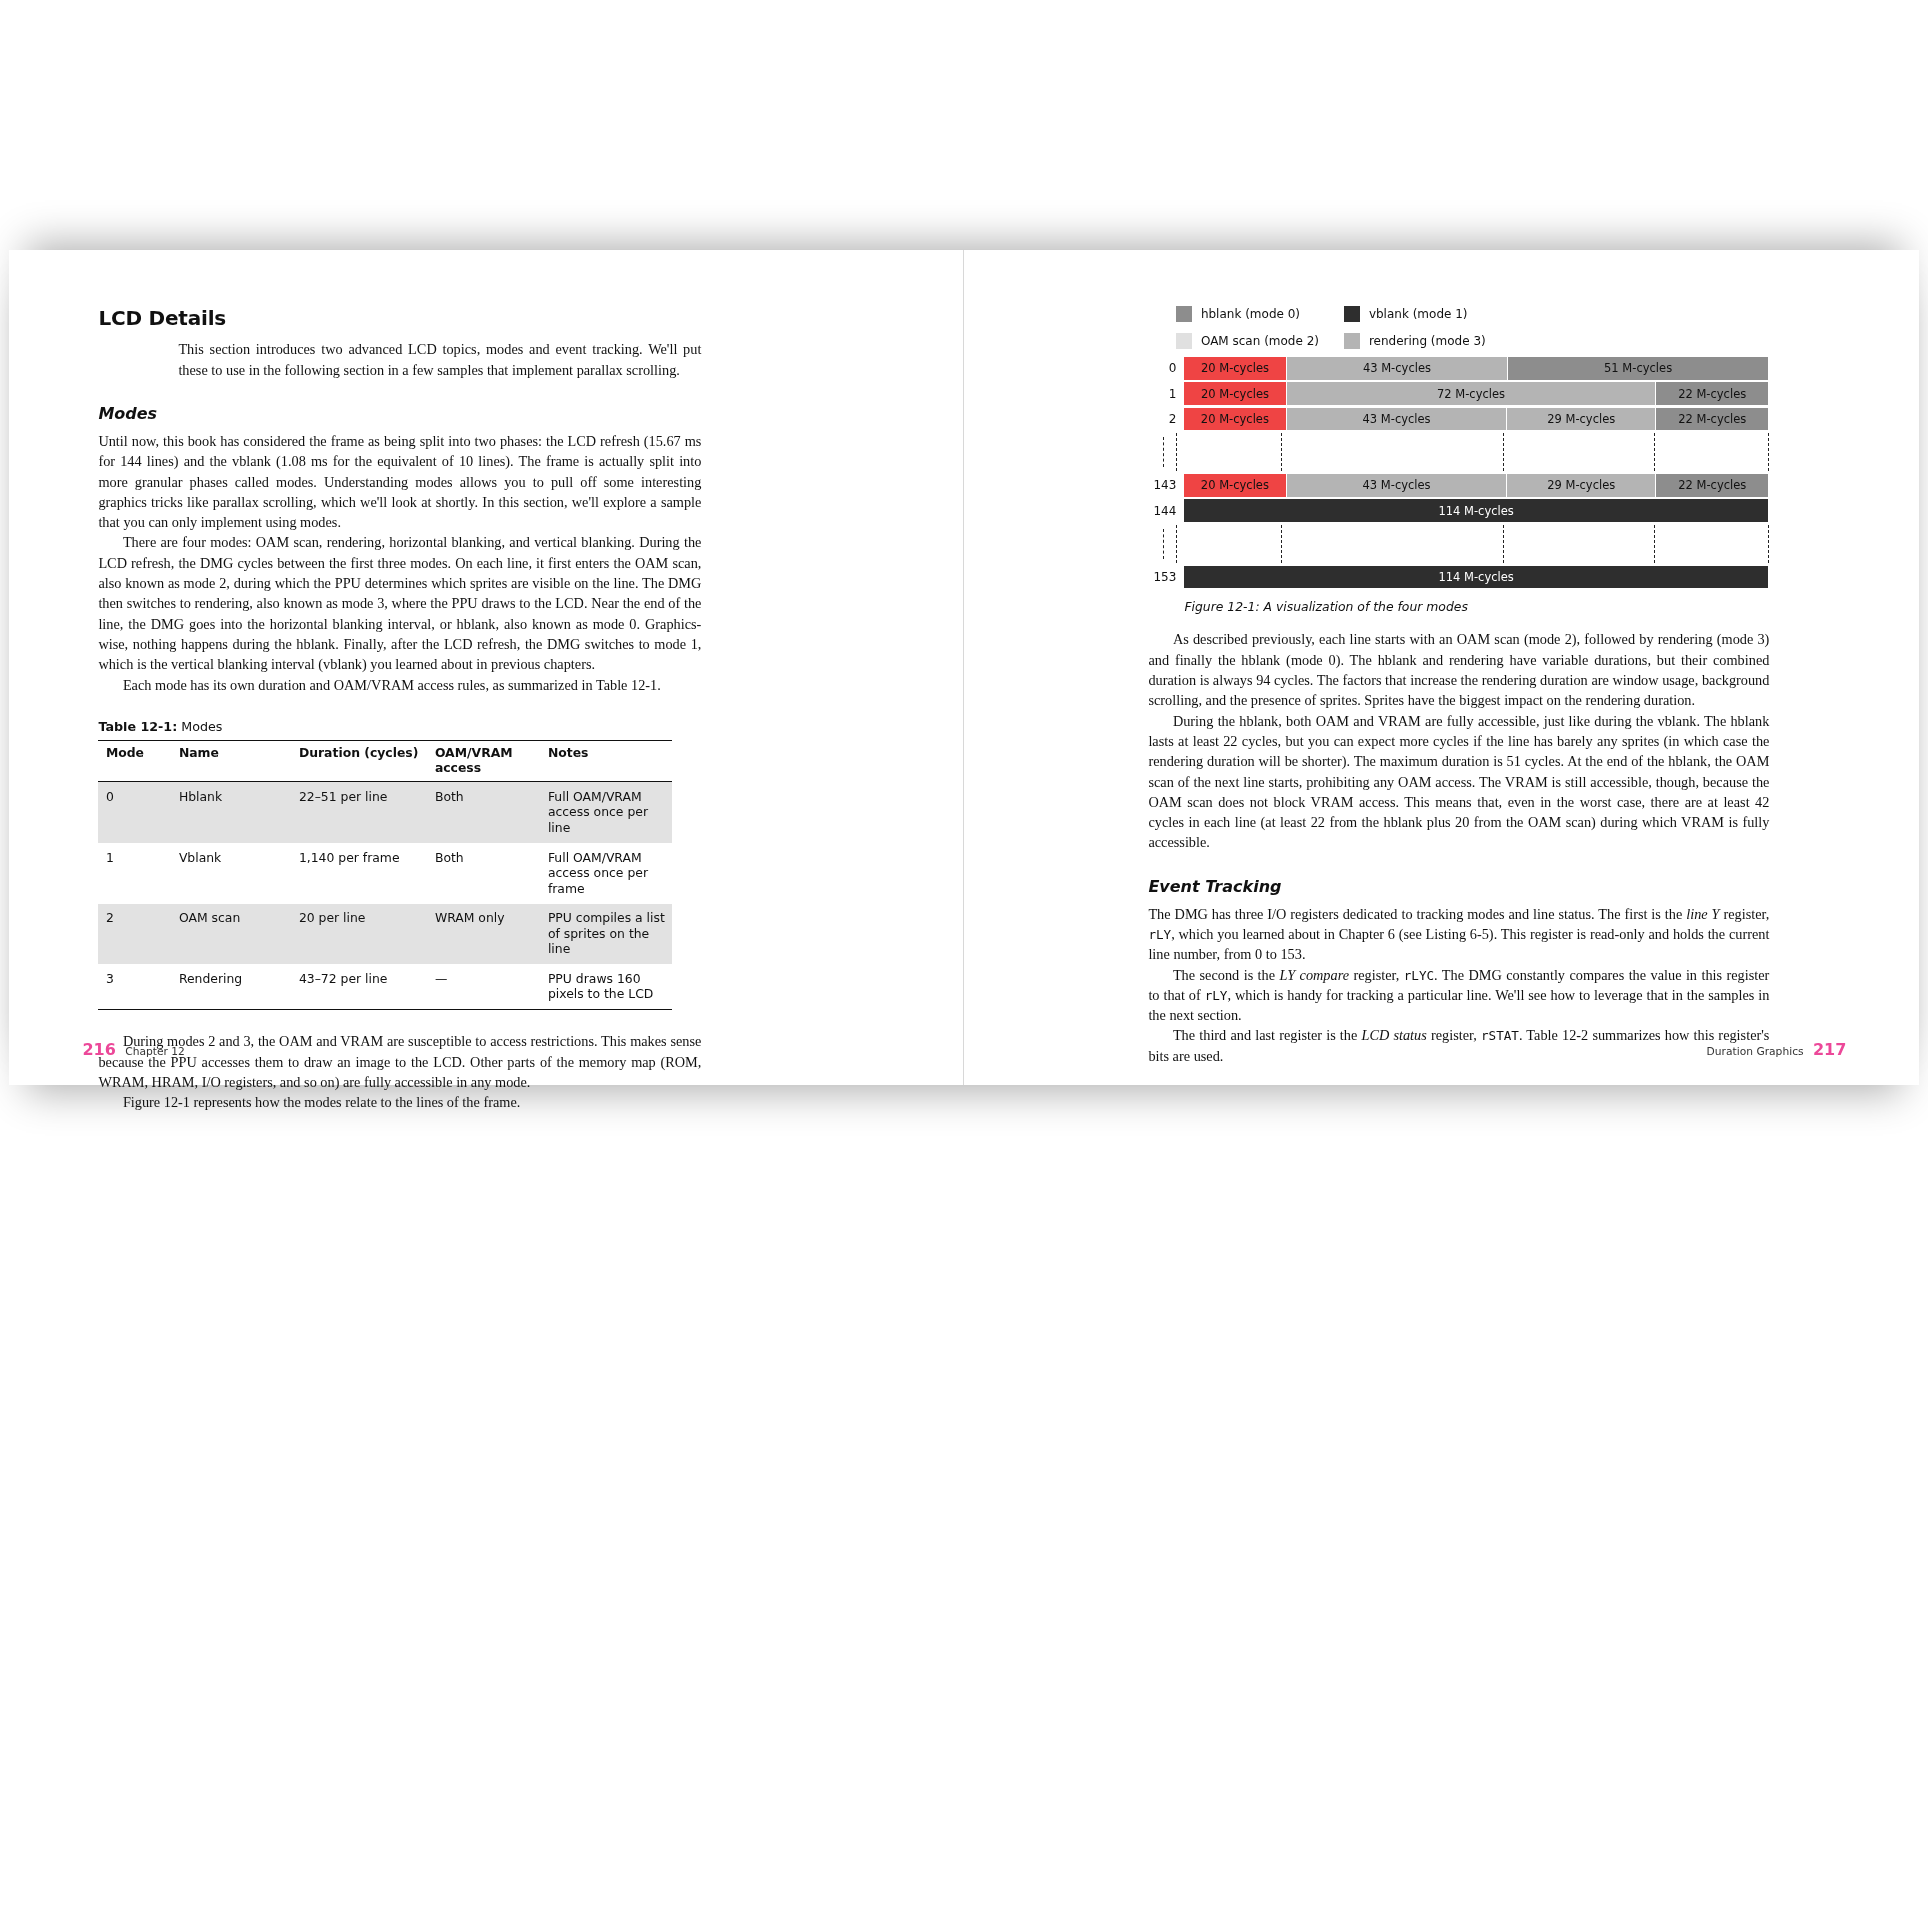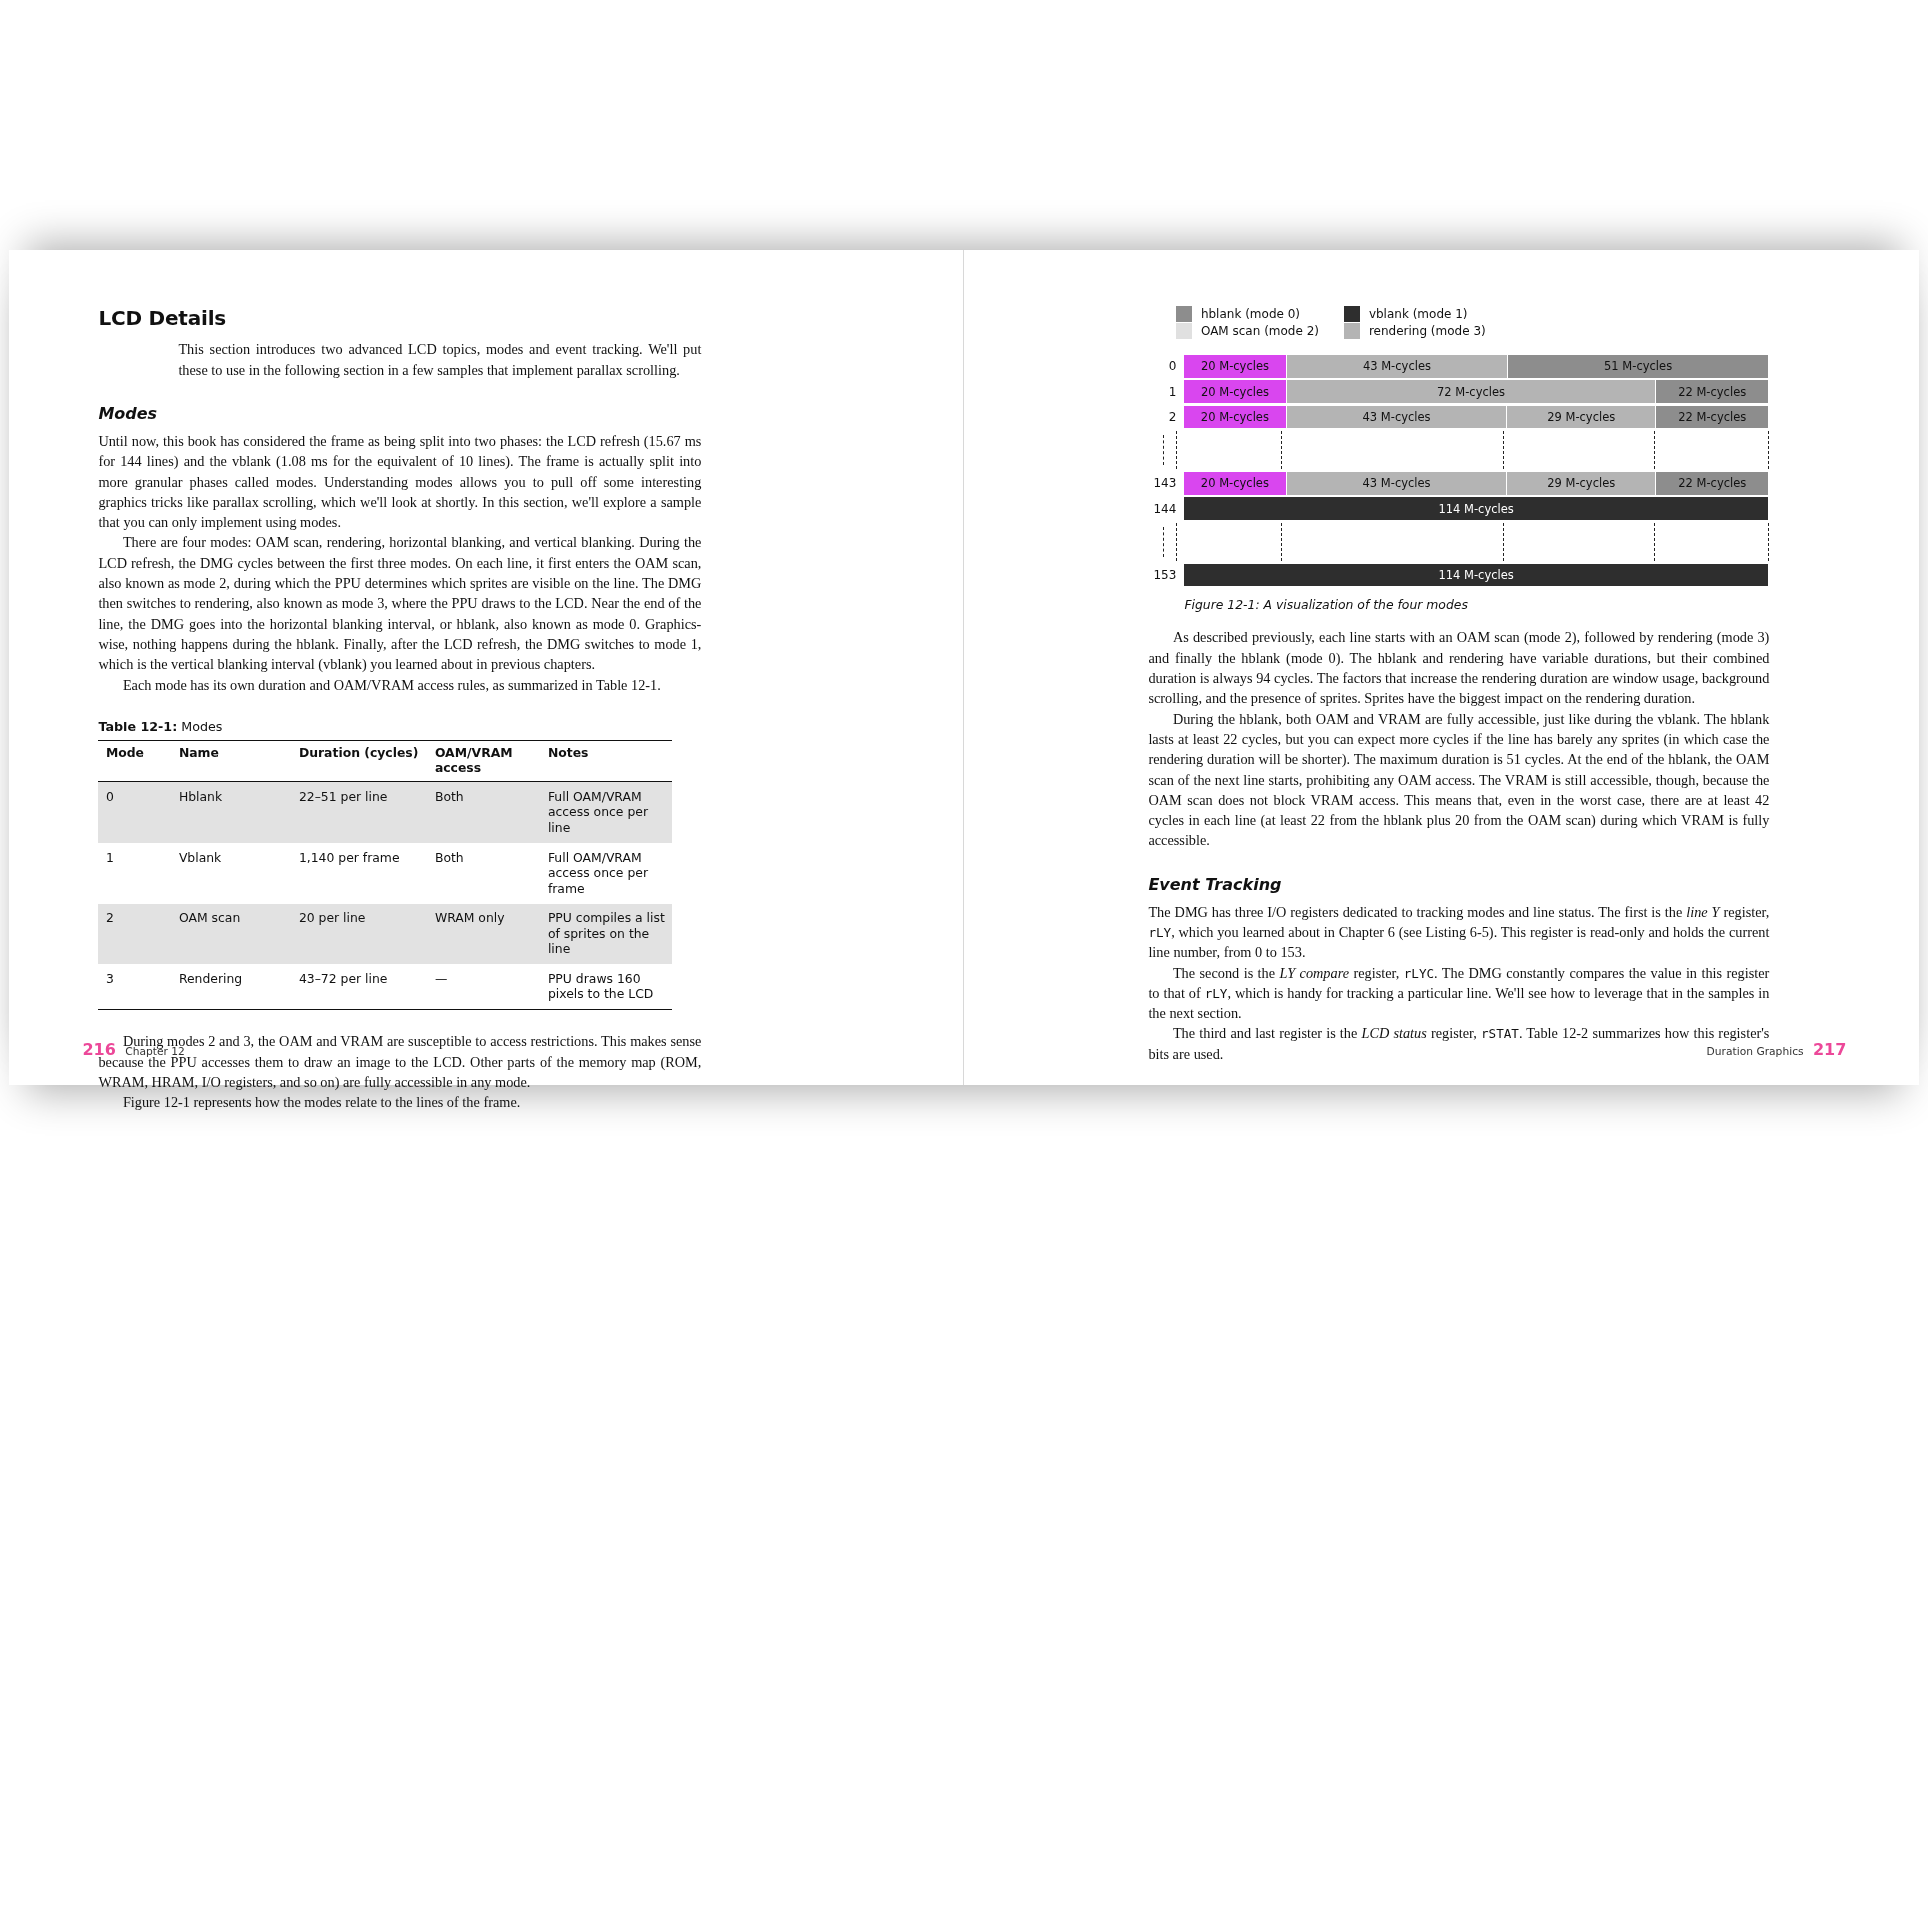--- a/index.html
+++ b/index.html
@@ -124,25 +124,25 @@
     border-bottom: 1.5px solid #111;
   }
   .col-mode { width: 58px; }
   .col-name { width: 105px; }
   .col-dur  { width: 121px; }
   .col-acc  { width: 98px; }
   
   .legend {
     display: grid;
     grid-template-columns: 151px 151px;
-    gap: 1px 17px;
+    gap: 11px 17px;
     font-family: "DejaVu Sans", sans-serif;
     font-size: 12px;
     margin-left: 28px;
-    margin-bottom: 16px;
+    margin-bottom: 8px;
   }
   .legend-item {
     display: flex;
     align-items: center;
     gap: 8.5px;
   }
   .swatch {
     width: 16px;
     height: 16px;
     display: inline-block;
@@ -178,21 +178,21 @@
     display: flex;
     align-items: center;
     justify-content: center;
     font-family: "DejaVu Sans", sans-serif;
     font-size: 11.5px;
     color: #111;
     box-sizing: border-box;
     border-right: 0.9px solid #ffffff;
   }
   .bar.dark { color: #ffffff; }
-  .b-oam     { background: #d946ef; }
+  .b-oam     { background: #ef4444; }
   .b-render  { background: #b4b4b4; }
   .b-hblank  { background: #8d8d8d; }
   .b-vblank  { background: #2e2e2e; }
   .fig-gap {
     display: flex;
     height: 38px;
     margin-bottom: 2.8px;
   }
   .gap-dots {
     width: 28px;

